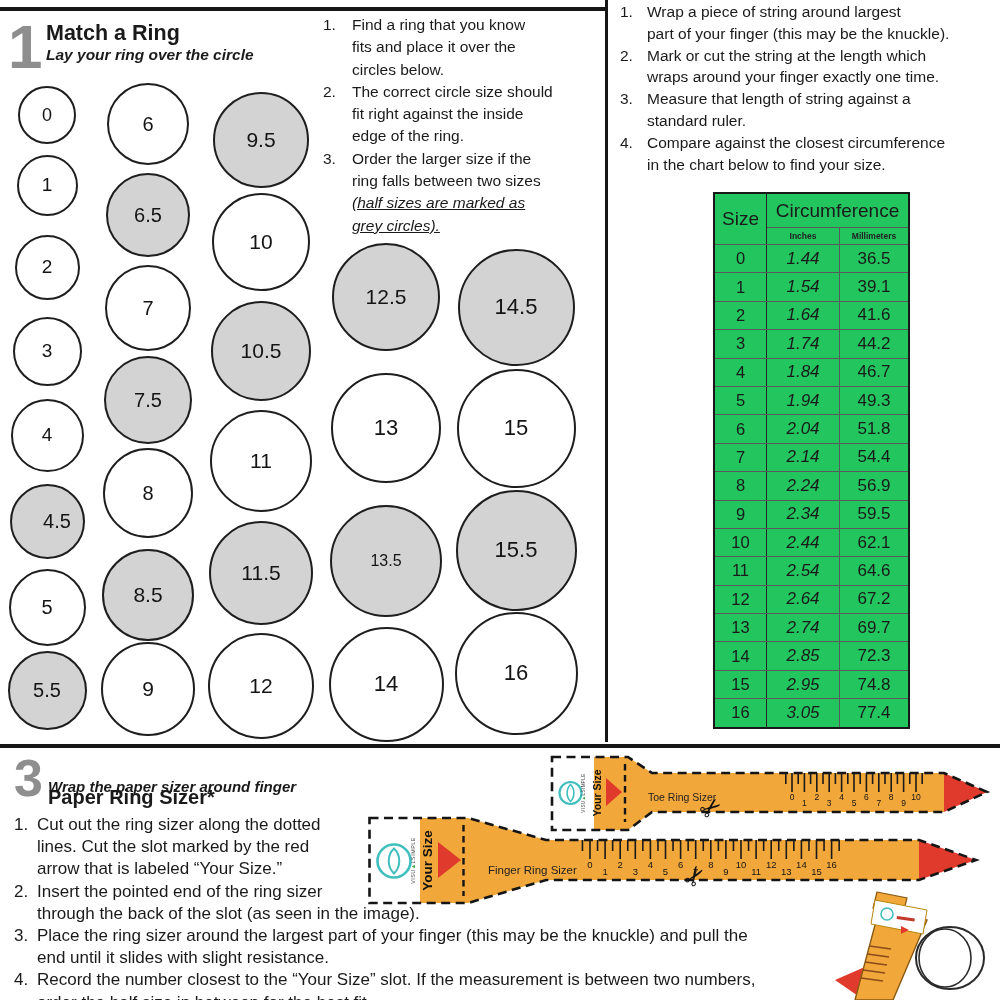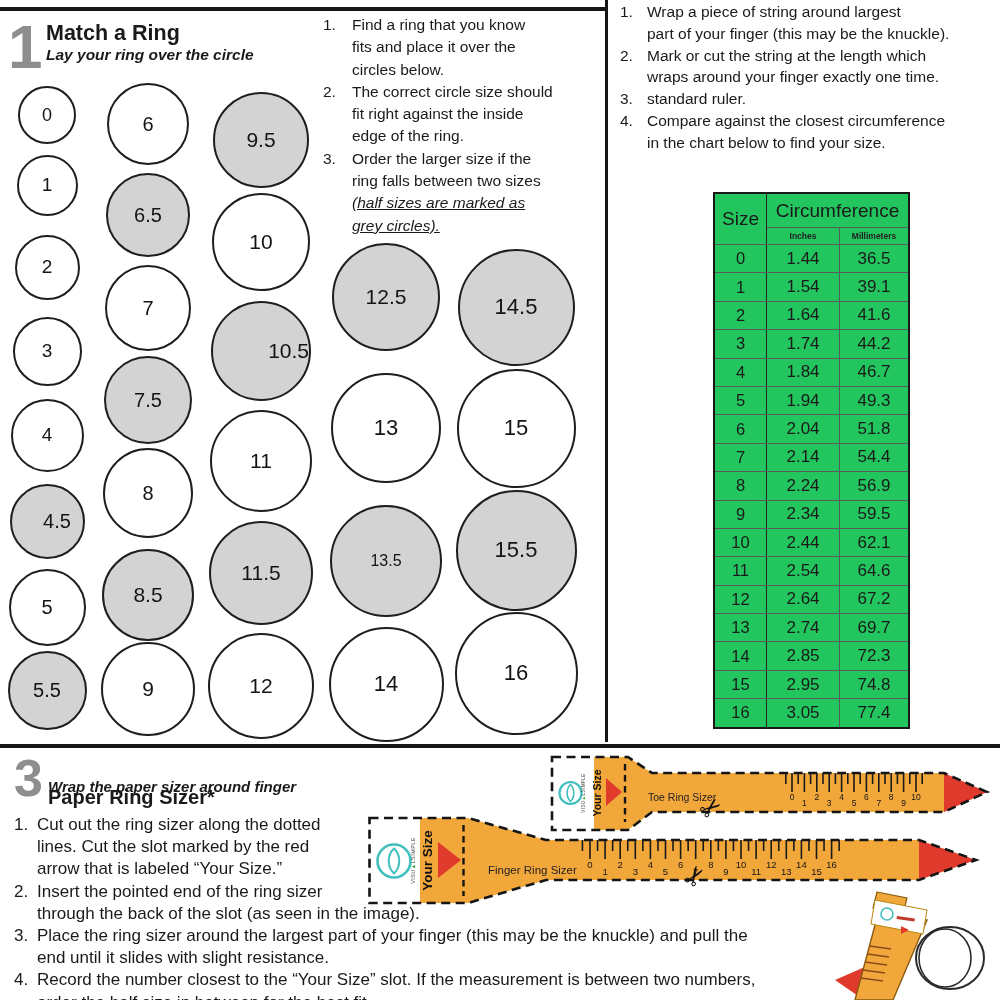--- a/index.html
+++ b/index.html
@@ -37,21 +37,21 @@
   .ring-circle.grey{background:var(--grey-circle,#d3d3d3);}
   .ring-circle span{color:#141414;}
 
   .size-table{position:absolute;left:713px;top:192px;border-collapse:collapse;
     border:2.5px solid #181818;background:#22c55e;}
   .size-table th,.size-table td{border:1px solid #5a5a5a;text-align:center;padding:0;}
   .size-table th.hd{font-size:19px;font-weight:400;height:33px;}
   .size-table th.sub{font-size:8.5px;font-weight:600;height:16px;color:#222;}
   .size-table td{height:27.4px;font-size:17px;}
   .size-table td.c0{width:51px;font-size:16.5px;}
-  .size-table td.c1{width:72px;}
+  .size-table td.c1{width:72px;font-style:italic;}
   .size-table td.c2{width:68px;}
   .size-table .strong-r{border-right:1.4px solid #222;}
 
   .sizer{position:absolute;}
   .outline{fill:none;stroke:#151515;stroke-width:2.6;stroke-dasharray:9 5.5;}
   .slot{stroke:#151515;stroke-width:2.4;stroke-dasharray:6.5 4.5;fill:none;}
   .f-orange{fill:var(--orange,#f2a73b);}
   .f-red{fill:var(--red,#df3a2b);}
   .f-white{fill:#fff;}
   .logo{stroke:var(--teal,#41bebe);fill:none;}
@@ -154,21 +154,21 @@
       </div>
       <div class="ring-circle" style="left: 101px; top: 642px; height: 94px; width: 94px;">
         <span style="font-size: 21px;">9</span>
       </div>
       <div class="ring-circle grey" style="left: 213px; top: 92px; height: 96px; width: 96px;">
         <span style="font-size: 21px;">9.5</span>
       </div>
       <div class="ring-circle" style="left: 212px; top: 193px; height: 98px; width: 98px;">
         <span style="font-size: 21px;">10</span>
       </div>
-      <div class="ring-circle grey" style="left: 211px; top: 301px; height: 100px; width: 100px; justify-content: flex-end;">
+      <div class="ring-circle grey" style="left: 211px; top: 301px; height: 100px; width: 100px;">
         <span style="font-size: 21px;">10.5</span>
       </div>
       <div class="ring-circle" style="left: 210px; top: 410px; height: 102px; width: 102px;">
         <span style="font-size: 21px;">11</span>
       </div>
       <div class="ring-circle grey" style="left: 209px; top: 521px; height: 104px; width: 104px;">
         <span style="font-size: 21px;">11.5</span>
       </div>
       <div class="ring-circle" style="left: 208px; top: 633px; height: 106px; width: 106px;">
         <span style="font-size: 21px;">12</span>
@@ -210,20 +210,21 @@
       <div class="li">
         <div class="num">2.</div>
         <div class="txt">
           <div>Mark or cut the string at the length which</div>
           <div>wraps around your finger exactly one time.</div>
         </div>
       </div>
       <div class="li">
         <div class="num">3.</div>
         <div class="txt">
+          <div>Measure that length of string against a</div>
           <div>standard ruler.</div>
         </div>
       </div>
       <div class="li">
         <div class="num">4.</div>
         <div class="txt">
           <div>Compare against the closest circumference</div>
           <div>in the chart below to find your size.</div>
         </div>
       </div>

